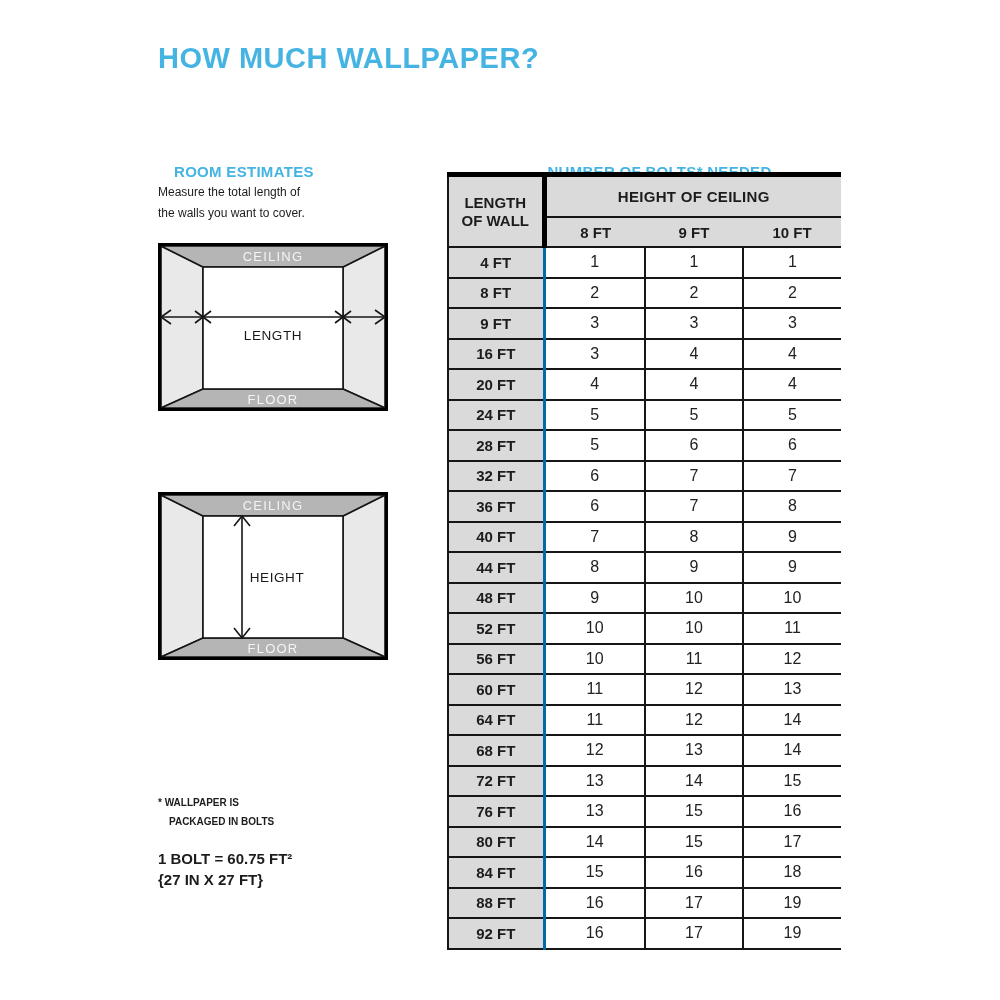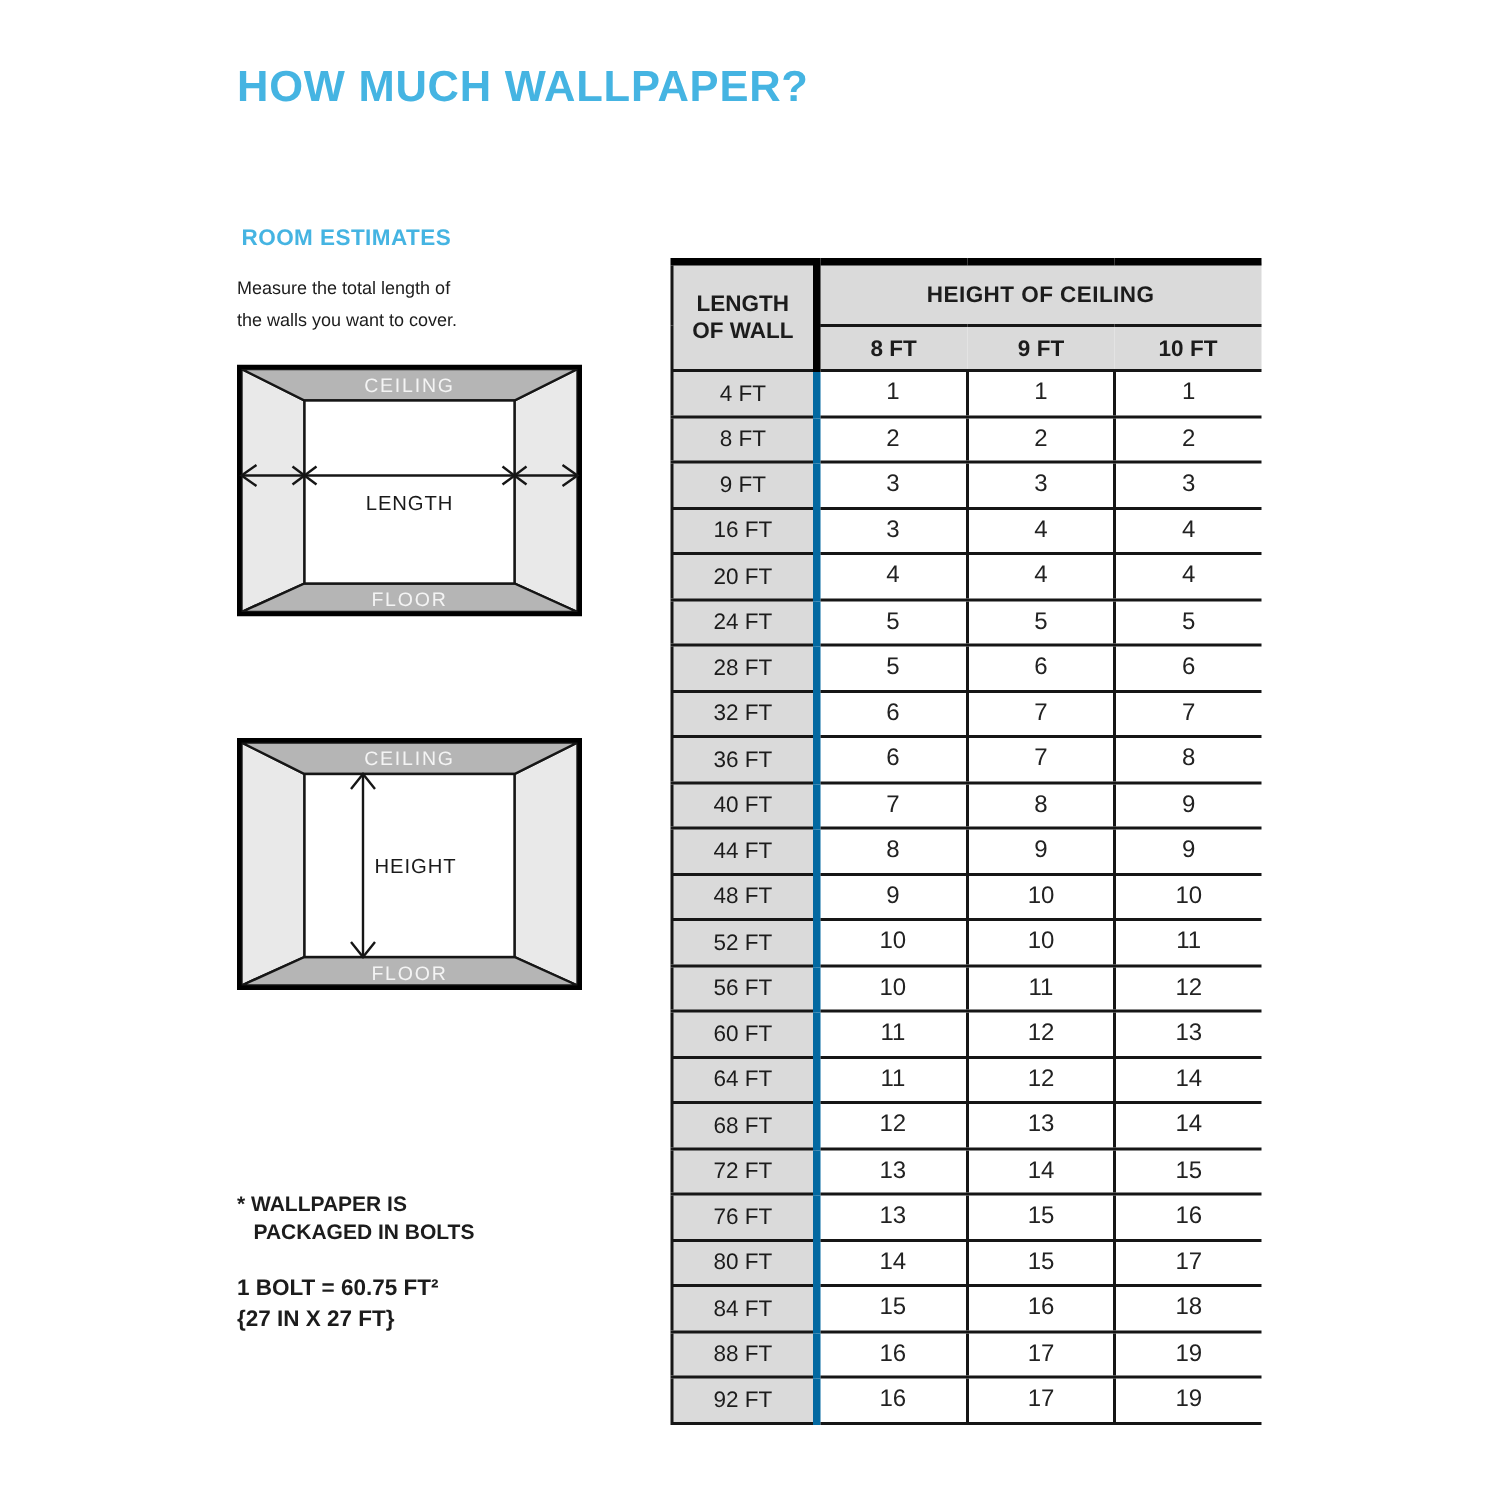--- a/index.html
+++ b/index.html
@@ -9,30 +9,30 @@
     --diagram-wall-gray:#e9e9e9;
     --ink:#1c1c1c;
     --line:#161616;
   }
   html,body{margin:0;padding:0;background:#ffffff;}
   body{width:1000px;height:1000px;font-family:"Liberation Sans",sans-serif;color:var(--ink);}
   .canvas{position:relative;width:851px;height:1000px;background:#fff;overflow:hidden;}
 
   .page-title{position:absolute;left:158px;top:42px;margin:0;font-size:29px;font-weight:bold;letter-spacing:.5px;color:var(--accent-blue);}
 
-  .section-heading{margin:3px;font-size:15px;font-weight:bold;letter-spacing:.3px;color:var(--accent-blue);}
+  .section-heading{margin:16px;font-size:15px;font-weight:bold;letter-spacing:.3px;color:var(--accent-blue);}
   .room-heading{position:absolute;left:158px;top:147px;}
   .table-heading{position:absolute;left:447px;top:147px;width:393px;text-align:center;}
 
   .step{position:absolute;left:158px;margin:0;font-size:12px;line-height:21px;white-space:pre-line;color:var(--ink);}
   .step1{top:182px;}
   .step2{top:433px;}
   .step3{top:684px;}
 
-  .footnote{position:absolute;left:158px;top:793px;margin:0;font-size:14px;font-weight:bold;line-height:19px;}
+  .footnote{position:absolute;left:158px;top:793px;margin:0;font-size:10px;font-weight:bold;line-height:19px;}
   .footnote .indent{padding-left:11px;display:block;}
   .bolt-note{position:absolute;left:158px;top:848px;margin:0;font-size:15px;font-weight:bold;line-height:21px;}
 
   .diagram{position:absolute;left:158px;}
   .diagram-1{top:243px;}
   .diagram-2{top:492px;}
   .diagram polygon{stroke:var(--line);stroke-width:1.6;}
   .diagram .ceiling-face,.diagram .floor-face{fill:var(--diagram-ceiling-gray);}
   .diagram .wall-face{fill:var(--diagram-wall-gray);}
   .diagram .back-wall{fill:#ffffff;stroke:var(--line);stroke-width:1.6;}
@@ -41,21 +41,21 @@
   .diagram text{font-family:"Liberation Sans",sans-serif;}
   .diagram .face-label{font-size:13px;letter-spacing:1.2px;fill:#f4f4f4;}
   .diagram .dim-label{font-size:13.5px;letter-spacing:.6px;fill:#1a1a1a;}
 
   table.bolts{position:absolute;left:447px;top:172px;width:393px;border-collapse:collapse;table-layout:fixed;
     border-top:5px solid #000;border-left:2px solid var(--line);}
   table.bolts th,table.bolts td{padding:0;text-align:center;vertical-align:middle;border-bottom:2px solid var(--line);}
   th.corner{background:var(--table-header-gray);border-right:5px solid #000;font-size:15px;font-weight:bold;line-height:18px;white-space:pre-line;}
   th.group{background:var(--table-header-gray);height:39px;font-size:15px;font-weight:bold;letter-spacing:.3px;}
   th.subhead{background:var(--table-header-gray);height:28px;font-size:15px;font-weight:bold;}
-  td.row-label{background:var(--table-header-gray);border-right:5px solid #0369a1;height:28.5px;font-size:15px;font-weight:normal;}
+  td.row-label{background:var(--table-header-gray);border-right:3px solid #0369a1;height:28.5px;font-size:15px;font-weight:bold;}
   td.value-cell{font-size:16px;font-weight:normal;border-left:2px solid var(--line);color:#222;}
 </style>
 </head>
 <body>
 
 <div class="canvas">
 
   <h1 class="page-title">HOW MUCH WALLPAPER?</h1>
 
   <h2 class="section-heading room-heading">ROOM ESTIMATES</h2>
@@ -106,20 +106,21 @@
   <p class="footnote">
     <span>* WALLPAPER IS</span>
     <span class="indent">PACKAGED IN BOLTS</span>
   </p>
 
   <p class="bolt-note">
     <span>1 BOLT = 60.75 FT²</span><br>
     <span>{27 IN X 27 FT}</span>
   </p>
 
+  <h2 class="section-heading table-heading">NUMBER OF BOLTS* NEEDED</h2>
 
   <table class="bolts">
     <colgroup>
       <col style="width:96px">
         <col style="width:101px">
         <col style="width:98px">
         <col style="width:98px">
     </colgroup>
     <thead>
       <tr>

